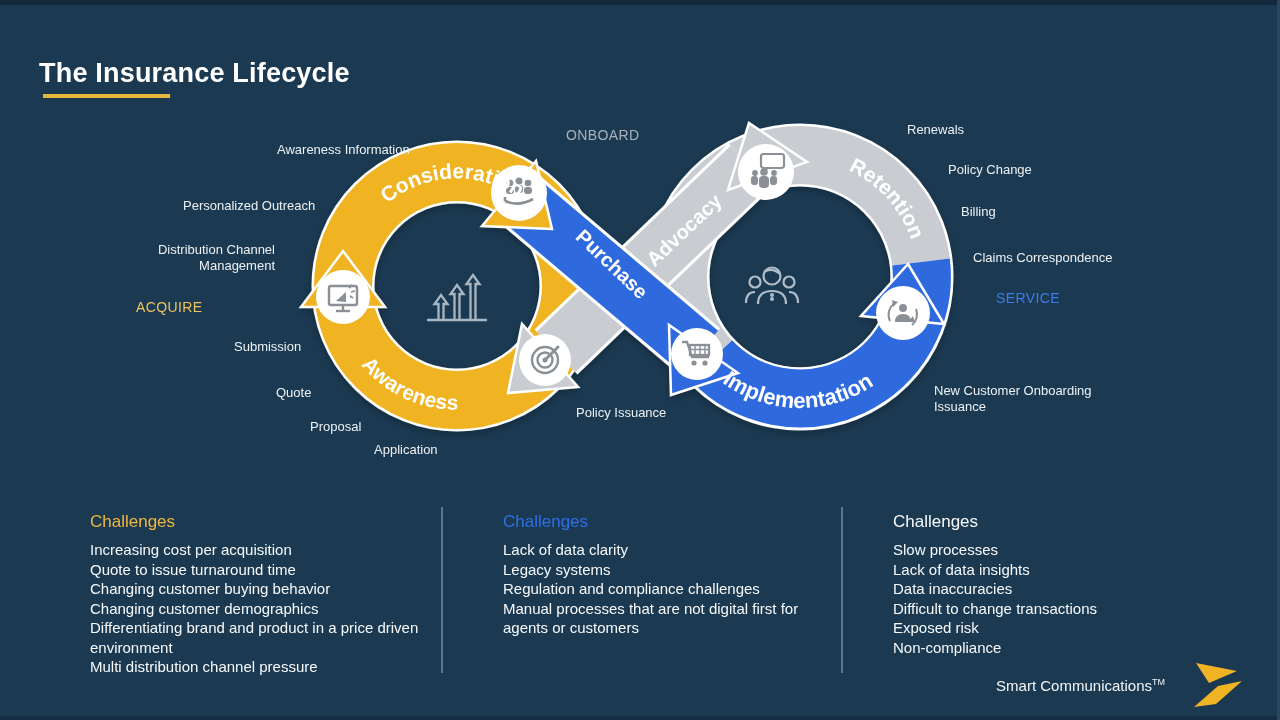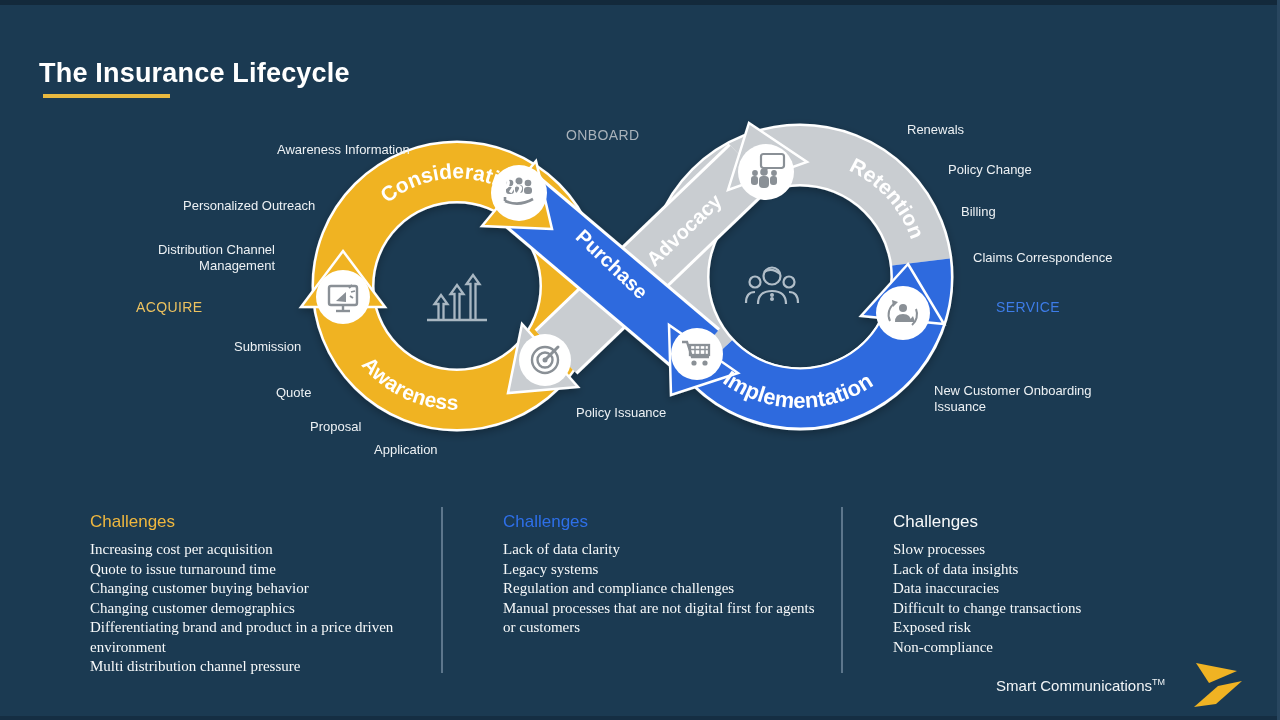--- a/index.html
+++ b/index.html
@@ -19,21 +19,21 @@
   .phase{position:absolute;font-size:14px;font-weight:normal;letter-spacing:.4px;white-space:nowrap;}
   .phase.acquire{color:#EDC25F;}
   .phase.onboard{color:#A9B2BA;}
   .phase.service{color:#3D7CE8;}
 
   .challenges-col{position:absolute;top:512px;}
   .challenges-col .hdr{font-size:17px;font-weight:normal;margin-bottom:8px;}
   .challenges-col .hdr.c-yellow{color:#EFB73E;}
   .challenges-col .hdr.c-blue{color:#2E6FE8;}
   .challenges-col .hdr.c-white{color:#F7F9FA;}
-  .challenges-col .item{font-size:15px;line-height:1.3;color:#F7F9FA;font-family:Liberation Serif, serif;}
+  .challenges-col .item{font-size:15px;line-height:1.3;color:#F7F9FA;}
   .vdivider{position:absolute;top:507px;width:2px;height:166px;background:rgba(148,168,188,.55);}
 
   .footer-brand{position:absolute;right:115px;top:677px;font-size:15px;color:#F2F5F7;white-space:nowrap;}
   .footer-brand .tm{font-size:9px;vertical-align:super;}
   .logo{position:absolute;left:1190px;top:660px;}
 </style>
 </head>
 <body>
 
 <div class="slide">
@@ -180,21 +180,21 @@
       <text font-size="22">
         <textPath href="#p-implementation" startOffset="49%" text-anchor="middle">Implementation</textPath>
       </text>
       <text font-size="20" transform="translate(612,264) rotate(43.5)" text-anchor="middle" dy="7">Purchase</text>
       <text font-size="20" transform="translate(684,230) rotate(-43.5)" text-anchor="middle" dy="7">Advocacy</text>
     </g>
   </svg>
 
   <div class="phase acquire" style="left:136px;top:299px;">ACQUIRE</div>
   <div class="phase onboard" style="left:566px;top:127px;">ONBOARD</div>
-  <div class="phase service" style="left:996px;top:299px;">SERVICE</div>
+  <div class="phase service" style="left:996px;top:290px;">SERVICE</div>
 
   <div class="lbl" style="left:234px;top:142px;margin-left:43px;">Awareness Information</div>
   <div class="lbl" style="left:183px;top:198px;">Personalized Outreach</div>
   <div class="lbl wrap" style="left:147px;top:242px;width:128px;text-align:right;">Distribution Channel Management</div>
   <div class="lbl" style="left:234px;top:339px;">Submission</div>
   <div class="lbl" style="left:276px;top:385px;">Quote</div>
   <div class="lbl" style="left:310px;top:419px;">Proposal</div>
   <div class="lbl" style="left:374px;top:442px;">Application</div>
 
   <div class="lbl" style="left:576px;top:405px;">Policy Issuance</div>

